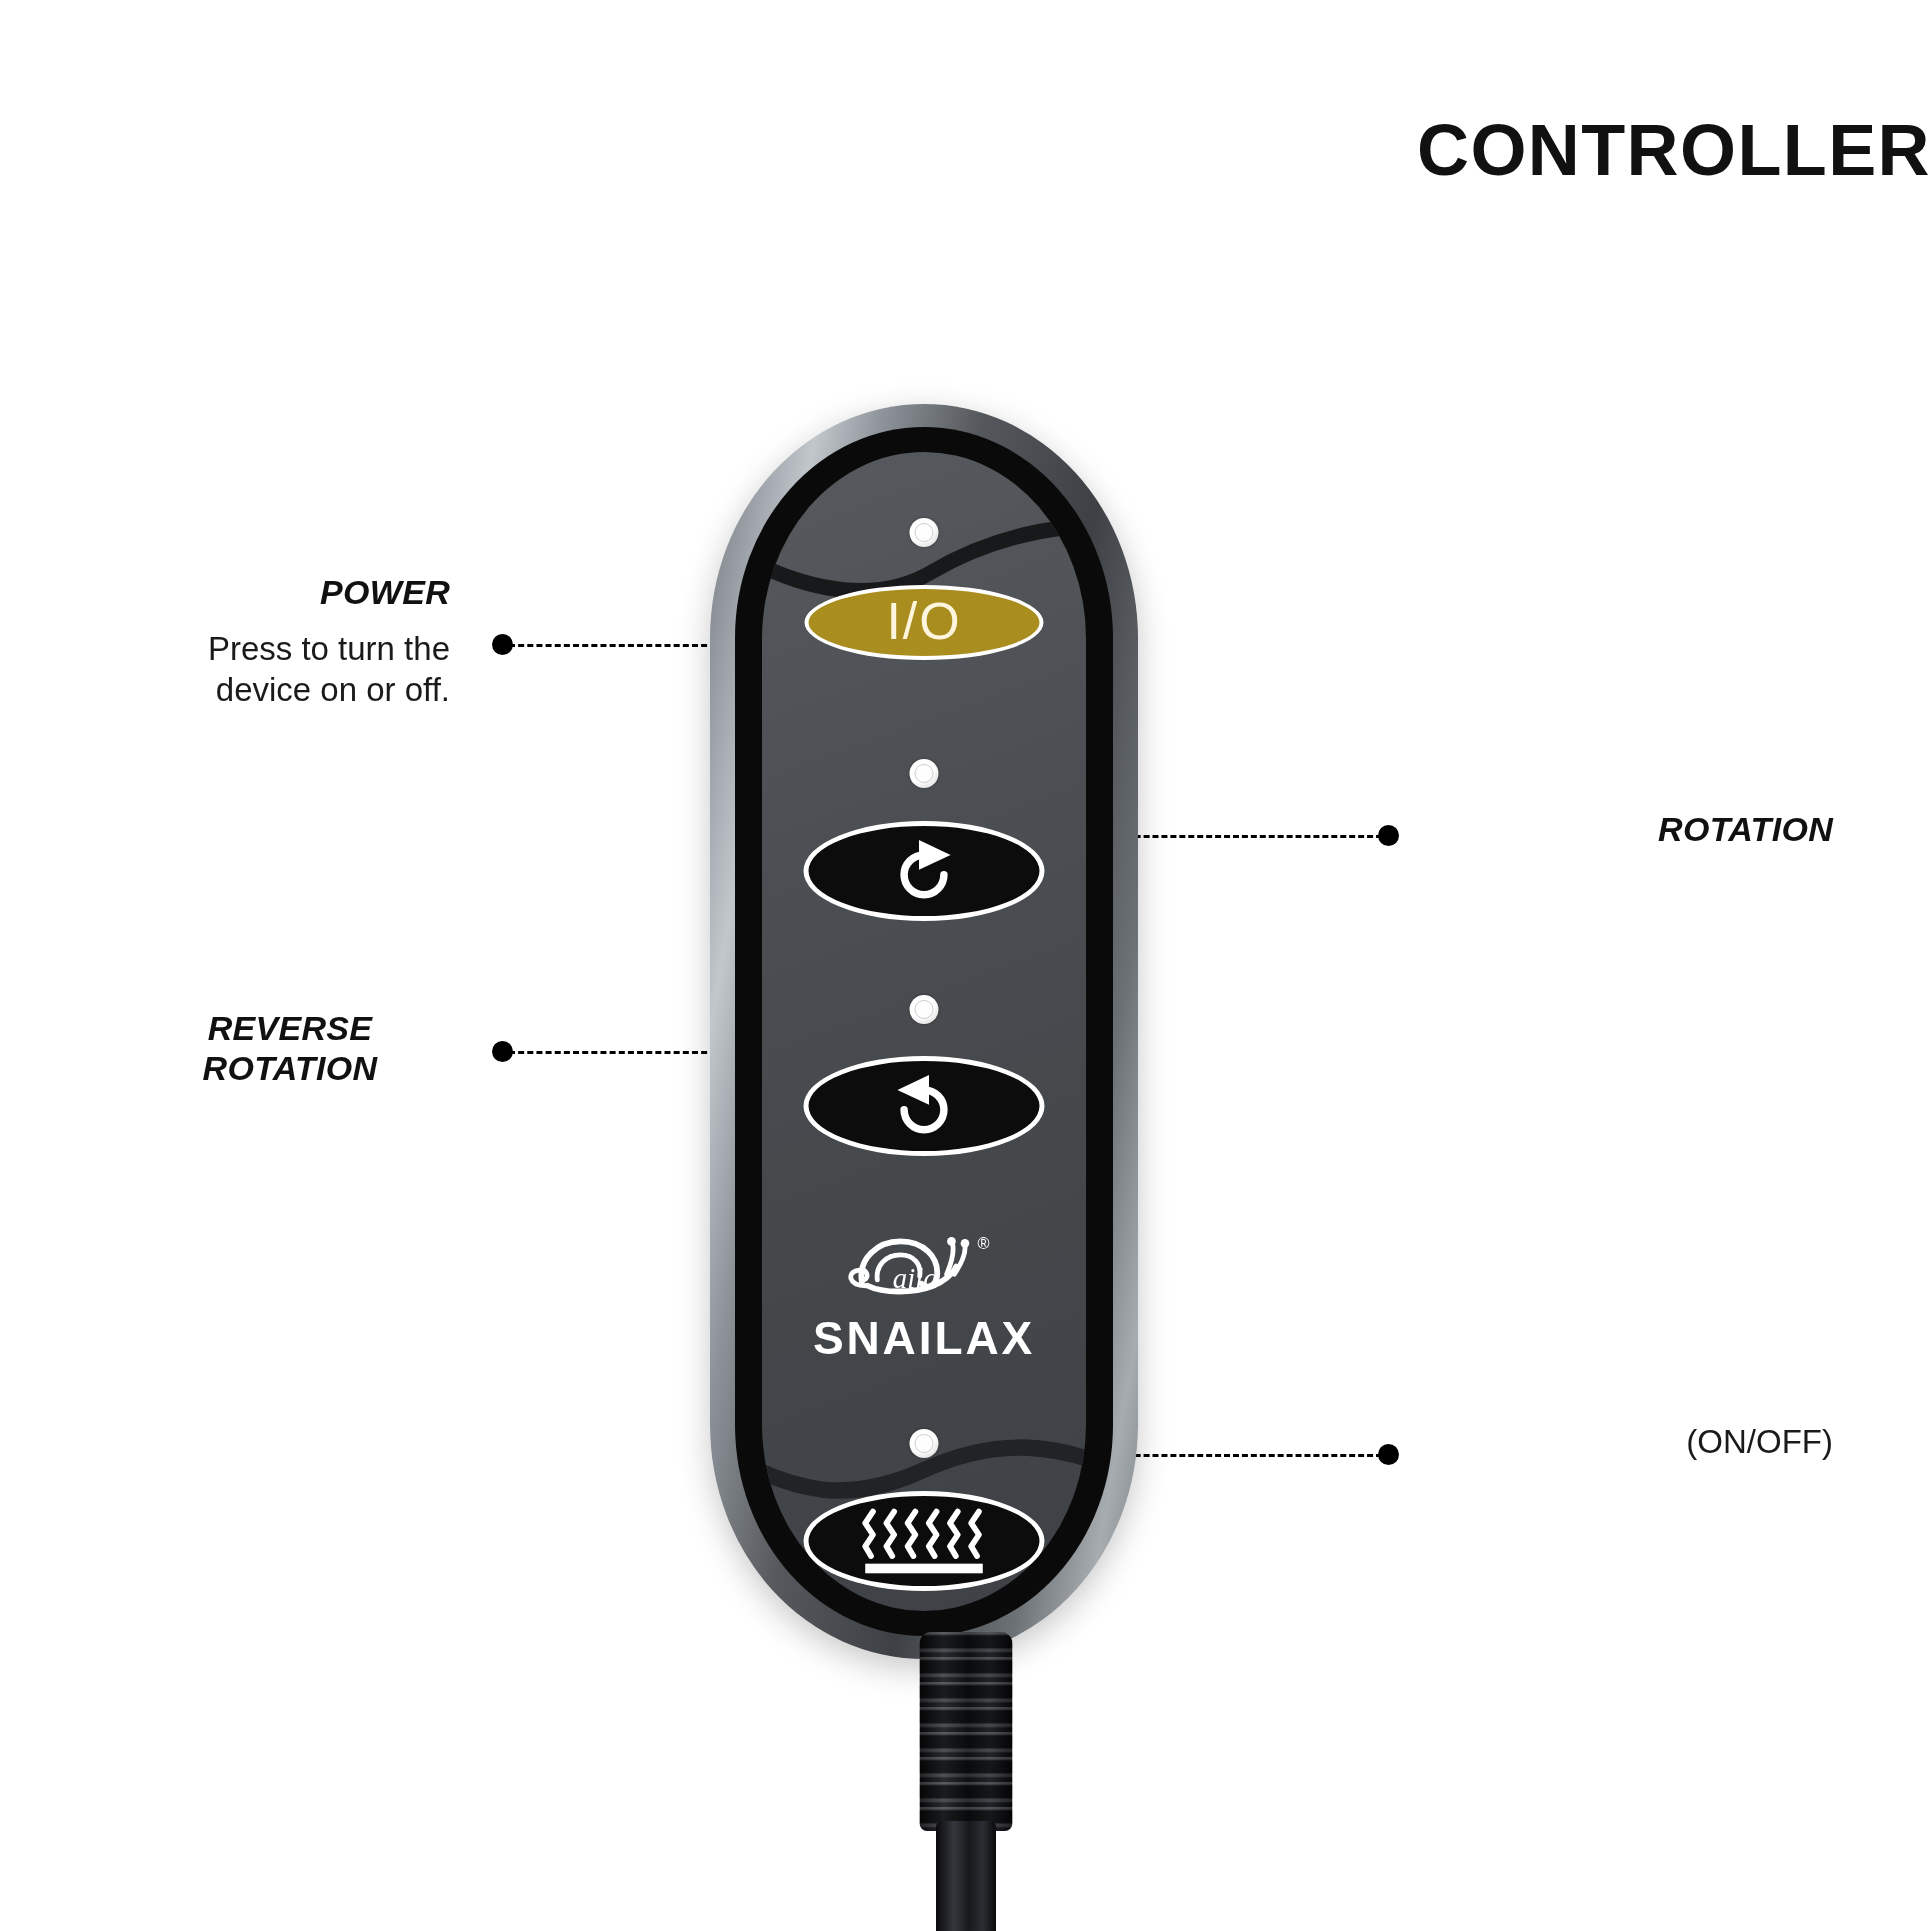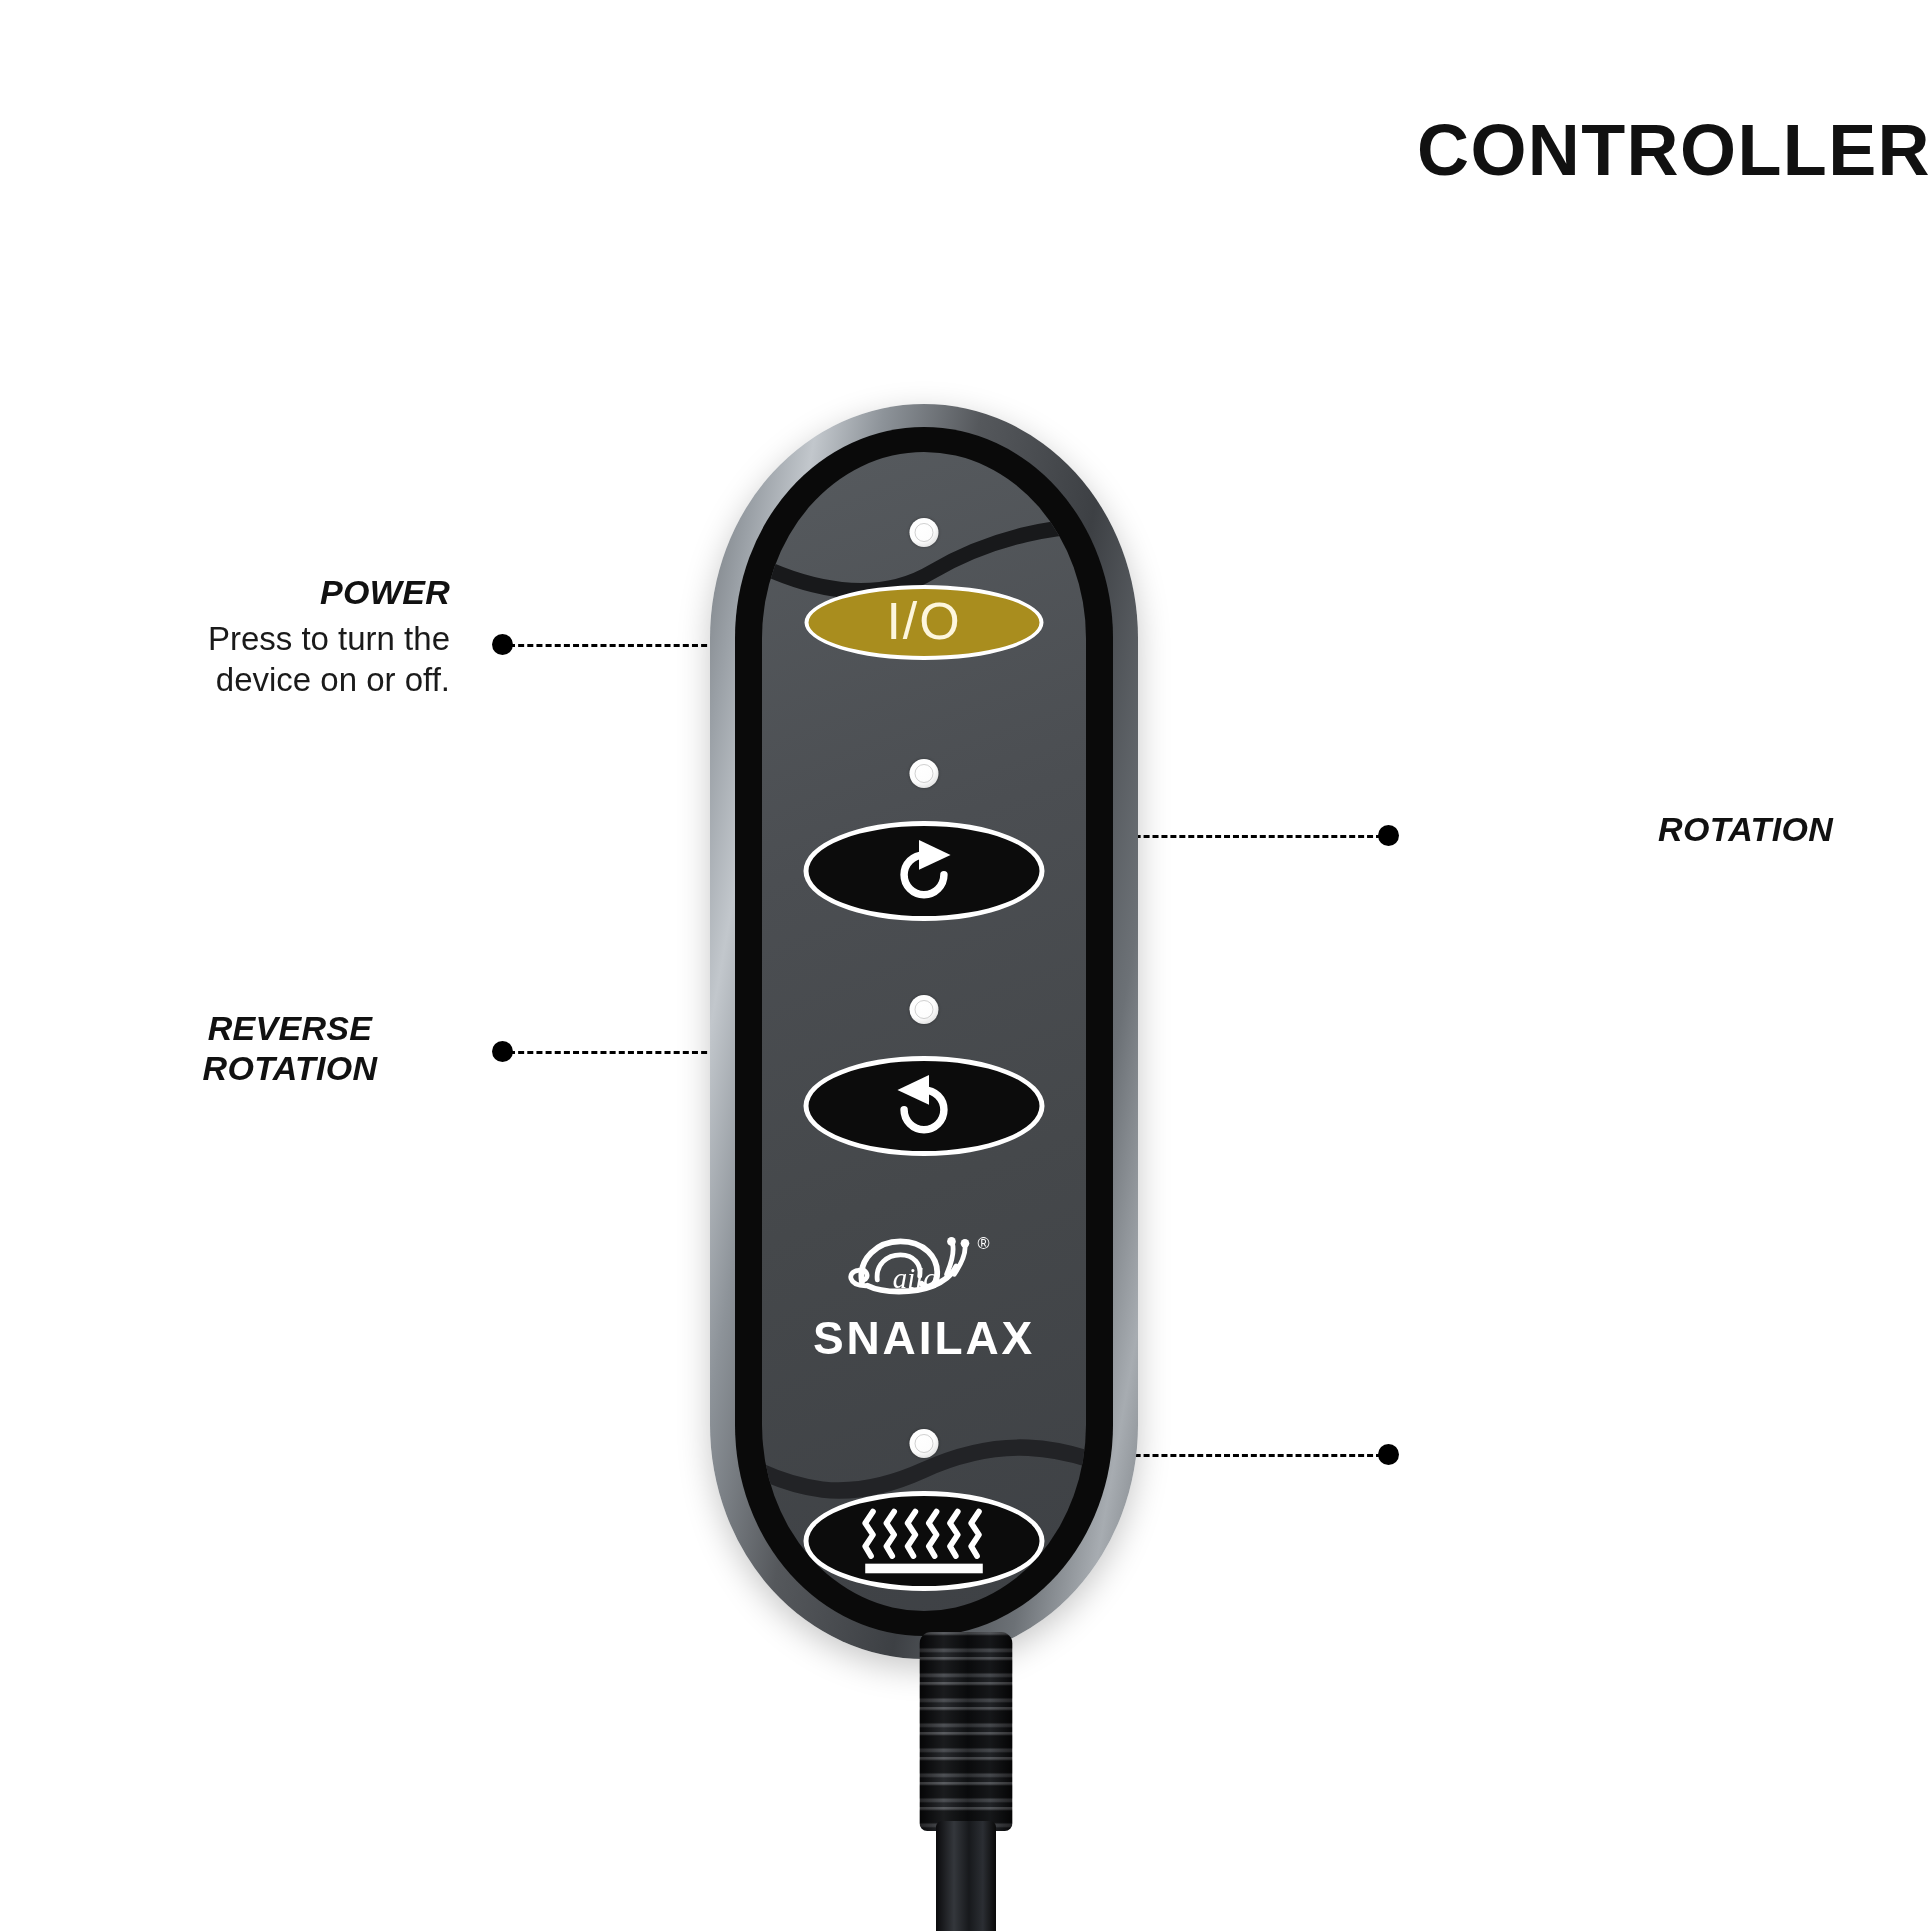--- a/index.html
+++ b/index.html
@@ -43,21 +43,21 @@
     color: #111111;
     white-space: pre-line;
   }
   .callout .desc {
     font-weight: normal;
     font-style: normal;
     font-size: 33px;
     line-height: 1.24;
     color: #1a1a1a;
     white-space: pre-line;
-    margin-top: 7px;
+    margin-top: 17px;
   }
   .callout.right-align { text-align: center; }
   .callout.left-align  { text-align: right; }
 
   #callout-power   { left: 122px; top: 572px; width: 328px; }
   #callout-reverse { left: 116px; top: 1008px; width: 348px; }
   #callout-rotation{ left: 1427px; top: 809px; width: 406px; }
   #callout-heat    { left: 1427px; top: 1405px; width: 406px; }
 
   
@@ -251,20 +251,21 @@
 <div class="callout right-align" id="callout-reverse">
   <div class="title">REVERSE
 ROTATION</div>
 </div>
 
 <div class="callout left-align" id="callout-rotation">
   <div class="title">ROTATION</div>
 </div>
 
 <div class="callout left-align" id="callout-heat">
+  <div class="desc">(ON/OFF)</div>
 </div>
 
 <div id="device">
 
   <div id="device-shell"></div>
   <div id="device-bezel"></div>
 
   <div id="device-face">
 
     <svg class="face-wave" id="face-wave-top" viewBox="0 0 500 120" preserveAspectRatio="none">

